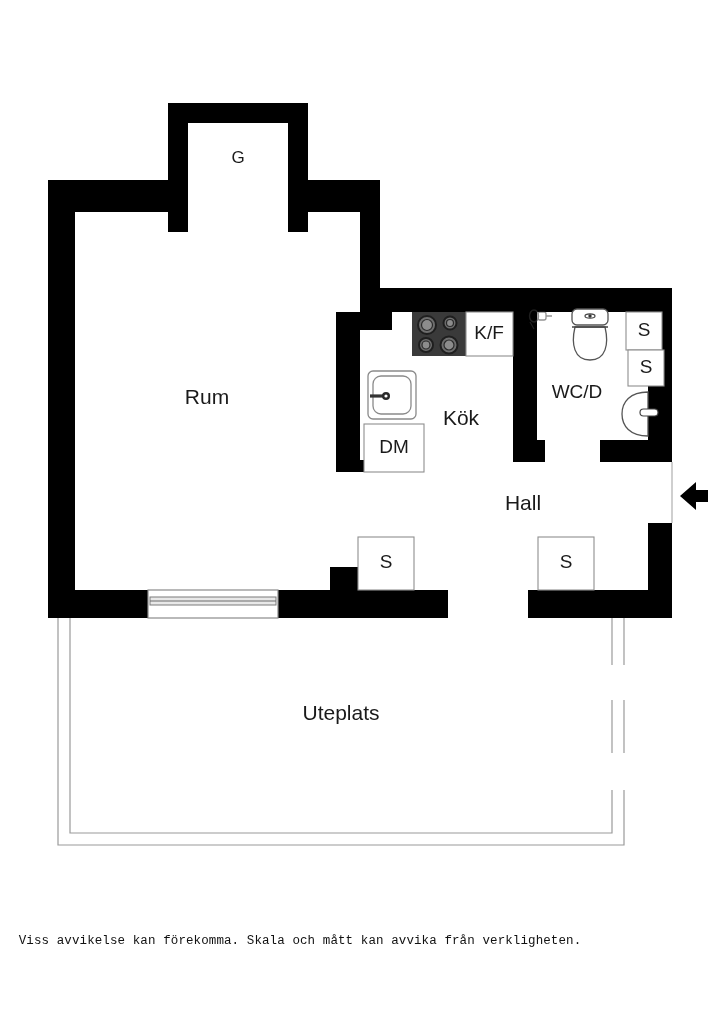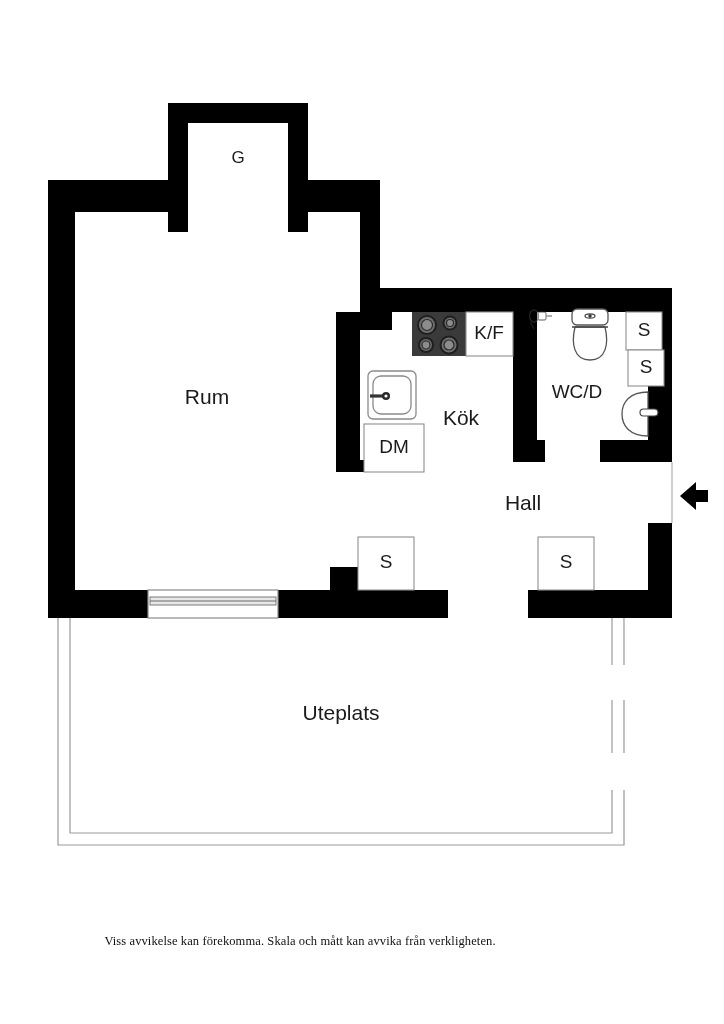--- a/index.html
+++ b/index.html
@@ -46,21 +46,21 @@
   .label-g { font-size: 17px; }
 
   .footer-note {
     position: absolute;
     left: 0;
     top: 934px;
     width: 600px;
     text-align: center;
     font-size: 12.5px;
     color: #111111;
-    font-family: Liberation Serif, serif;
+    font-family: Liberation Mono, monospace;
     letter-spacing: 0.1px;
   }
   .brandbar {
     position: absolute;
     left: 0;
     top: 962px;
     width: 724px;
     height: 40px;
   }
 </style>

